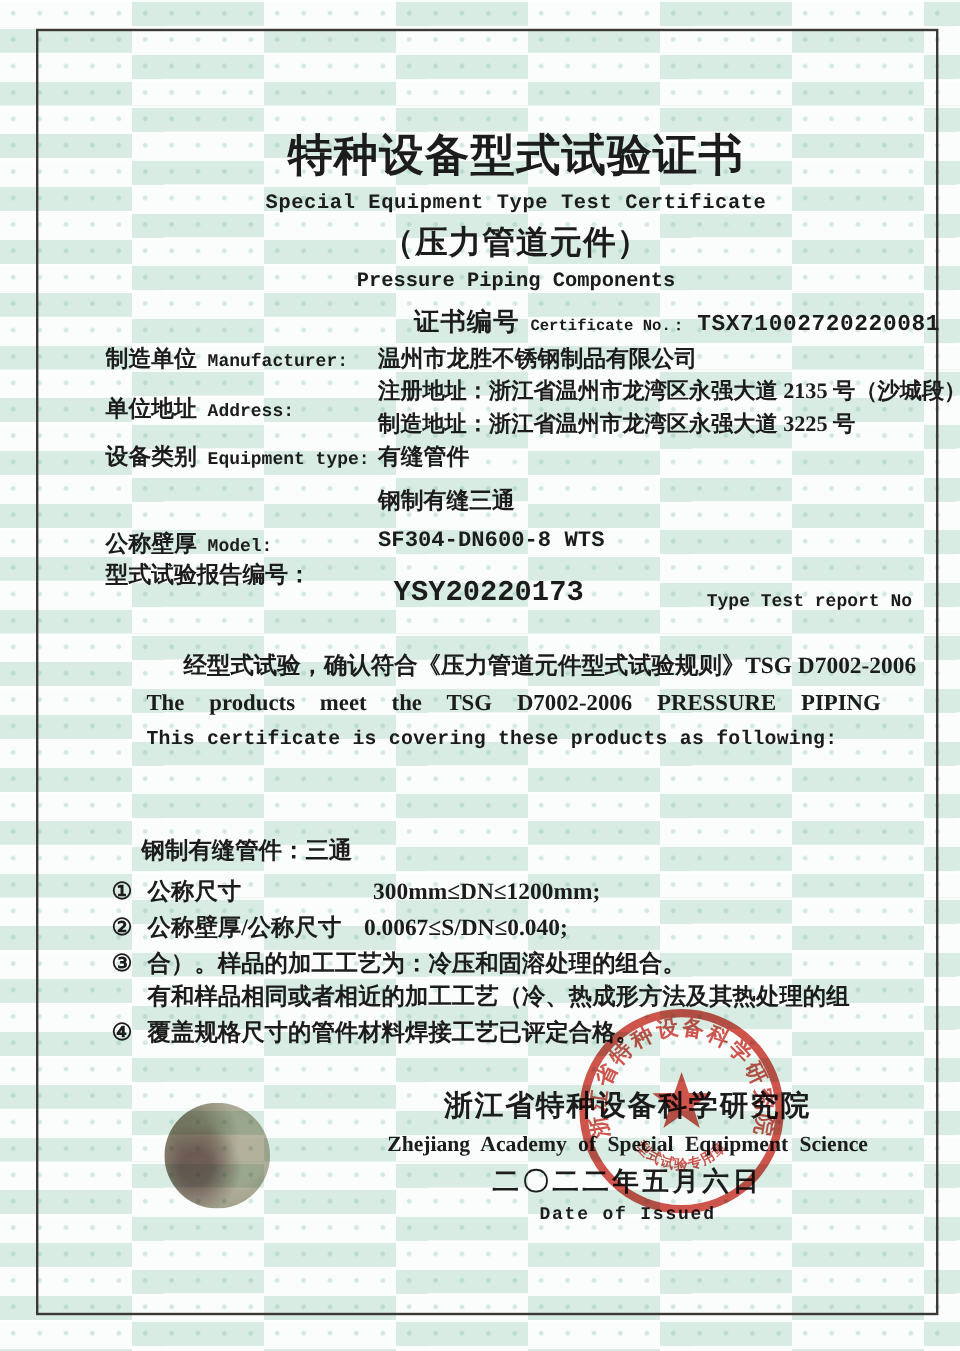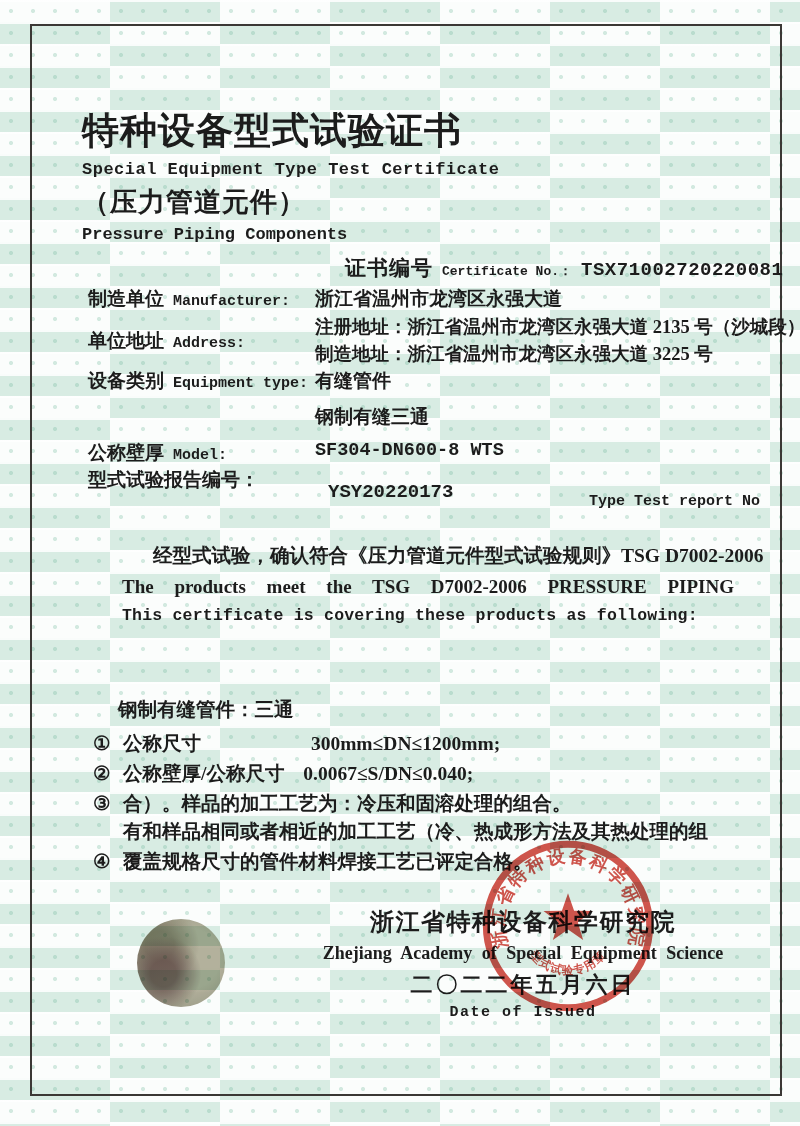--- a/index.html
+++ b/index.html
@@ -10,21 +10,21 @@
     background-color:#fbfdfc;
     background-image:
       radial-gradient(circle 2px at 11px 11px, rgba(105,180,150,.28) 0 1.6px, transparent 2.4px),
       repeating-linear-gradient(180deg, rgba(255,255,255,.85) 0 2px, rgba(255,255,255,0) 2px 22px),
       repeating-conic-gradient(#d8ece3 0% 25%, #fbfdfc 0% 50%);
     background-size:22px 22px, auto, 220px 44px;
   }
   .frame{position:absolute;left:30px;top:24px;width:748px;height:1068px;border:2px solid #3b3835;}
   .mono{font-family:"Liberation Mono","DejaVu Sans Mono",monospace;}
 
-  .header{position:absolute;left:30px;top:108px;width:748px;padding-left:52px;box-sizing:border-box;}
+  .header{position:absolute;left:30px;top:108px;width:748px;padding-left:52px;box-sizing:border-box;text-align:center;}
   .title-cn{font-size:37px;font-weight:700;letter-spacing:1px;line-height:46px;}
   .title-en{font-size:17px;font-weight:700;line-height:22px;margin-top:5px;letter-spacing:.5px;}
   .sub-cn{font-size:27px;font-weight:600;line-height:30px;margin-top:6px;letter-spacing:1px;}
   .sub-en{font-size:17px;font-weight:700;line-height:18px;margin-top:9px;}
 
   .certno{position:absolute;left:345px;top:254px;display:flex;align-items:baseline;gap:9px;white-space:nowrap;}
   .certno-cn{font-size:21px;font-weight:700;letter-spacing:1px;}
   .certno-en{font-size:13px;font-weight:600;}
   .certno-val{font-size:19px;font-weight:700;letter-spacing:.5px;}
 
@@ -85,21 +85,21 @@
     <span class="certno-cn">证书编号</span>
     <span class="certno-en mono">Certificate No.：</span>
     <span class="certno-val mono">TSX71002720220081</span>
   </div>
 
   <div class="frow" style="top:286px;">
     <span class="flabel">
       <span class="flabel-cn">制造单位</span>
       <span class="flabel-en mono">Manufacturer:</span>
     </span>
-    <span class="fvalue">浙江省温州市龙湾区永强大道</span>
+    <span class="fvalue">温州市龙胜不锈钢制品有限公司</span>
   </div>
 
   <div class="frow" style="top:314px;">
     <span class="flabel" style="display:inline-block;padding-top:14px;">
       <span class="flabel-cn">单位地址</span>
       <span class="flabel-en mono">Address:</span>
     </span>
     <span class="fvalue" style="font-weight:600;">
       <span class="addr-line" style="display:block;">注册地址：浙江省温州市龙湾区永强大道 2135 号（沙城段）</span>
       <span class="addr-line" style="display:block;">制造地址：浙江省温州市龙湾区永强大道 3225 号</span>
@@ -124,21 +124,21 @@
       <span class="flabel-en mono">Model:</span>
     </span>
     <span class="fvalue monoval mono">SF304-DN600-8 WTS</span>
   </div>
 
   <div class="frow two-line-label" style="top:468px;">
     <span class="flabel">
       <span class="flabel-cn">型式试验报告编号：</span>
       <span class="flabel-en mono">Type Test report No</span>
     </span>
-    <span class="fvalue mono" style="left:240px;top:13px;font-size:19px;">YSY20220173</span>
+    <span class="fvalue mono" style="left:240px;top:13px;font-size:24px;">YSY20220173</span>
   </div>
 
   <div class="bodytext">
     <div class="cn-line indent">经型式试验，确认符合《压力管道元件型式试验规则》TSG D7002-2006</div>
     <div class="en-bold">
       <div class="en-bold-line">The products meet the TSG D7002-2006 PRESSURE PIPING</div>
     </div>
     <div class="en-mono-line mono">This certificate is covering these products as following:</div>
   </div>
 

